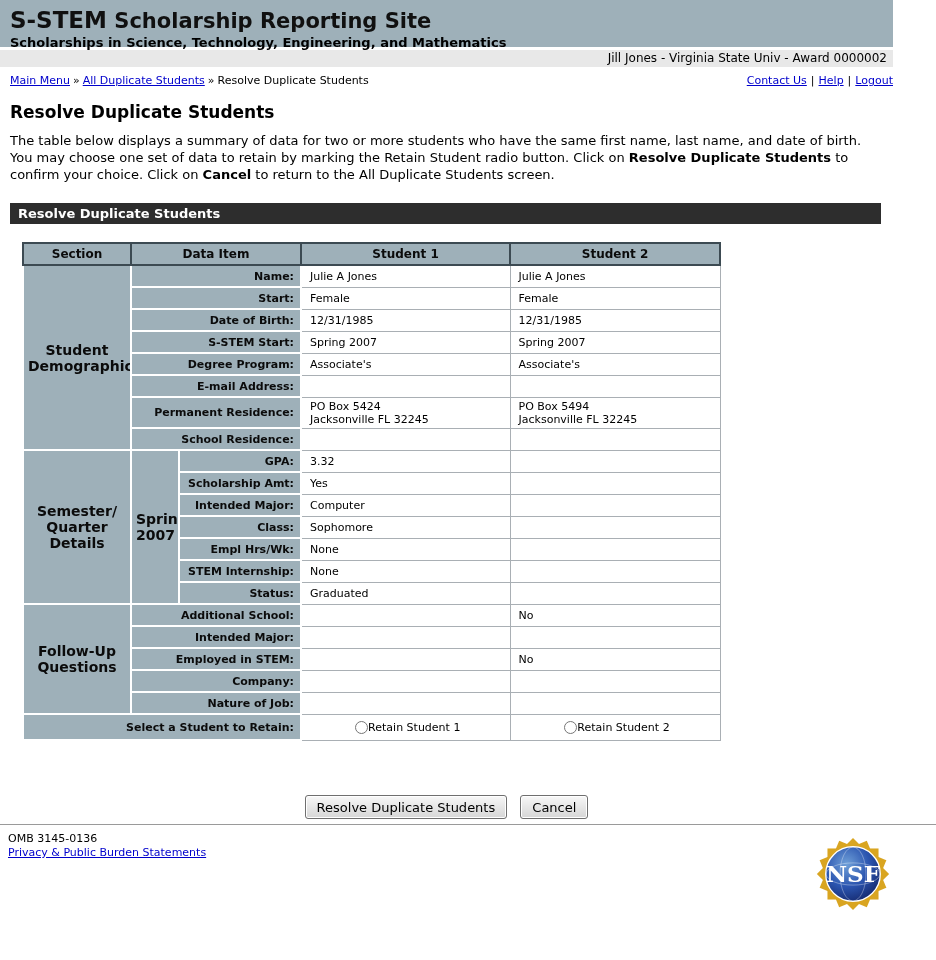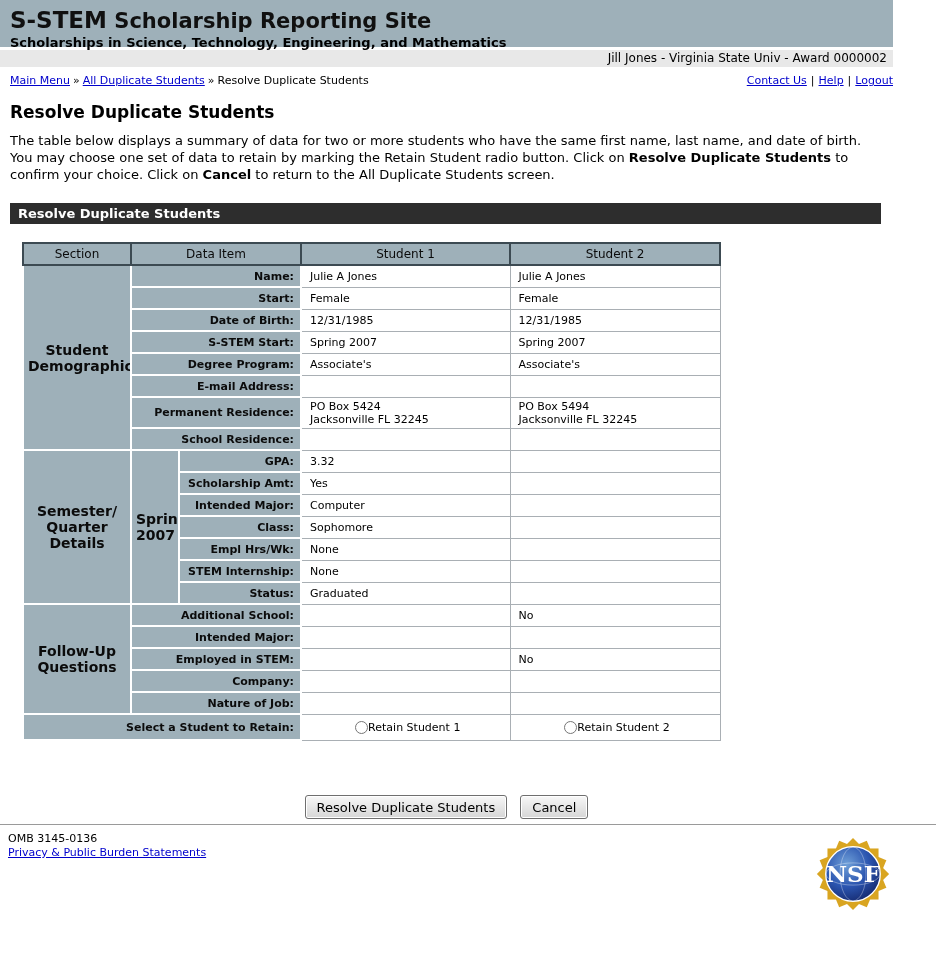--- a/index.html
+++ b/index.html
@@ -48,21 +48,21 @@
   .section-bar{
     width:871px;height:21px;margin:20px 0 0 10px;background:var(--section_bar_bg);
     color:#fff;font-size:13px;font-weight:bold;line-height:21px;padding-left:8px;
   }
   
   .dup-table-wrap{margin:18px 0 0 22px;width:697px;}
   table.dup{border-collapse:collapse;width:697px;table-layout:fixed;border:1px solid var(--table_outer_border);}
   table.dup th,table.dup td{overflow:hidden;}
   th.hcell{
     background:var(--table_cell_bg);border:2px solid var(--table_border_dark);
-    font-size:12px;font-weight:normal;text-align:center;height:22px;padding:1px 4px;color:#0b0b0b;margin-left:44px;
+    font-size:12px;font-weight:bold;text-align:center;height:22px;padding:1px 4px;color:#0b0b0b;margin-left:44px;
   }
   td.cell-section{
     background:var(--table_cell_bg);border:2px solid #fff;
     font-size:14px;font-weight:bold;text-align:center;vertical-align:middle;padding:2px 4px;color:#0b0b0b;
   }
   td.cell-label{
     background:var(--table_cell_bg);border:2px solid #fff;
     font-size:11px;font-weight:bold;text-align:right;vertical-align:middle;
     padding:2px 6px 2px 4px;height:22px;color:#0b0b0b;
   }

